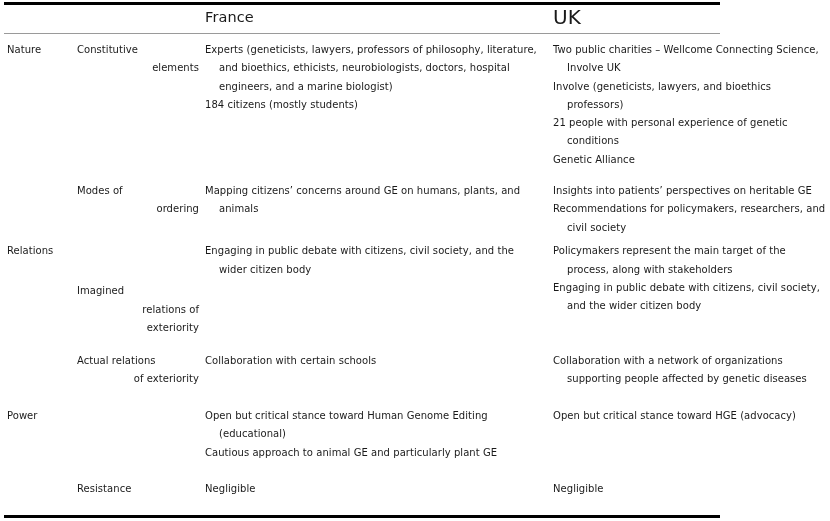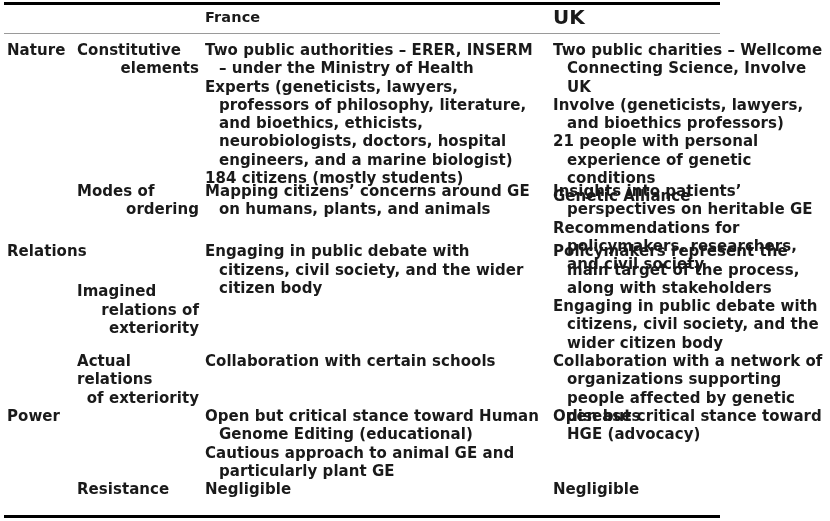--- a/index.html
+++ b/index.html
@@ -15,21 +15,20 @@
     font-family: "DejaVu Sans", "Liberation Sans", sans-serif;
     color: #1a1a1a;
     -webkit-font-smoothing: antialiased;
   }
 
   .table-wrap {
     position: relative;
     width: 724px;
     height: 521px;
     box-sizing: border-box;
-    font-weight: bold;
   }
 
   
   .rule-top {
     position: absolute;
     left: 4px;
     right: 4px;
     top: 2px;
     height: 3px;
     background: #000000;
@@ -85,21 +84,21 @@
   }
 
   .row {
     position: relative;
     width: 830px;
   }
 
   .cell {
     position: absolute;
     top: 0;
-    font-size: 15px;
+    font-size: 10px;
     line-height: 18.3px;
     letter-spacing: 0.05px;
   }
 
   
   .cell-dim {
     left: 7px;
     width: 66px;
     text-align: left;
   }
@@ -147,21 +146,20 @@
   </div>
 
   <div class="body" id="table-body">
       <div class="row" style="top: 0px; position: absolute; height: 128.1px;">
         <div class="cell cell-dim">Nature</div>
         <div class="cell cell-sub">
           <span class="l1" style="display: block;">Constitutive</span>
           <span class="l2" style="display: block; text-align: right; padding-left: 0px; padding-right: 0px;">elements</span>
         </div>
         <div class="cell cell-france">
-          <p class="para">Two public authorities – ERER, INSERM – under the Ministry of Health</p>
           <p class="para">Experts (geneticists, lawyers, professors of philosophy, literature, and bioethics, ethicists, neurobiologists, doctors, hospital engineers, and a marine biologist)</p>
           <p class="para">184 citizens (mostly students)</p>
         </div>
         <div class="cell cell-uk">
           <p class="para">Two public charities – Wellcome Connecting Science, Involve UK</p>
           <p class="para">Involve (geneticists, lawyers, and bioethics professors)</p>
           <p class="para">21 people with personal experience of genetic conditions</p>
           <p class="para">Genetic Alliance</p>
         </div>
       </div>

